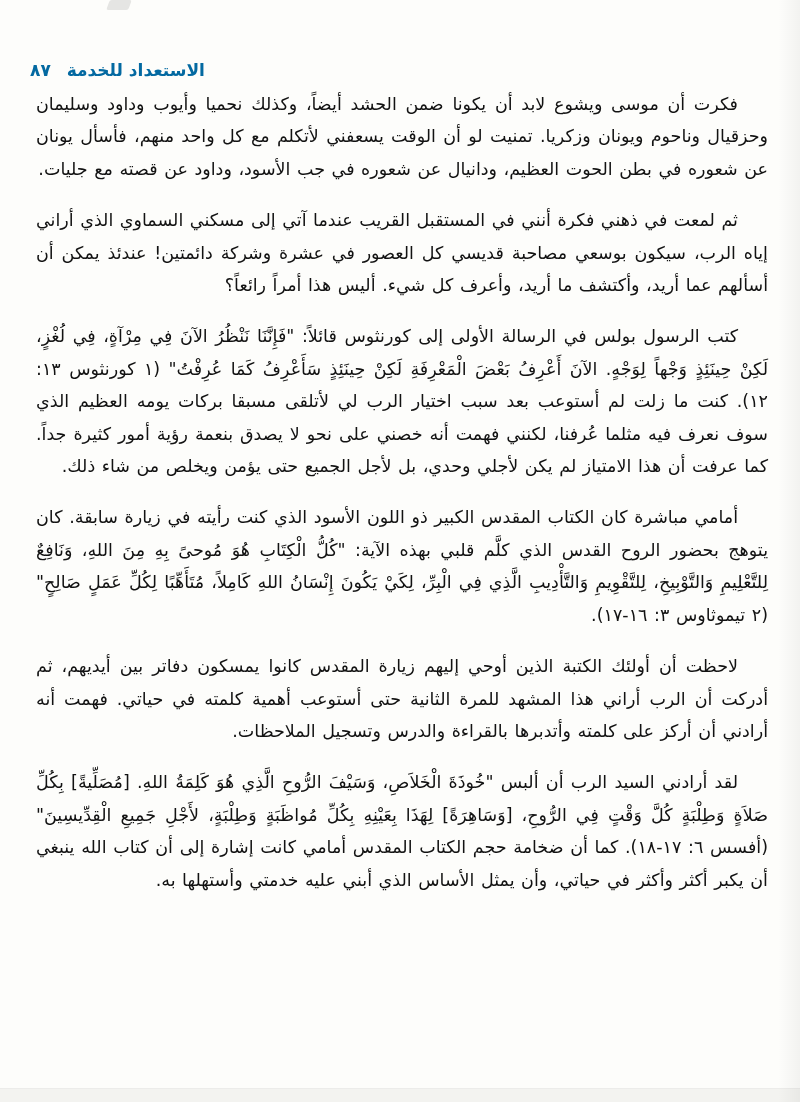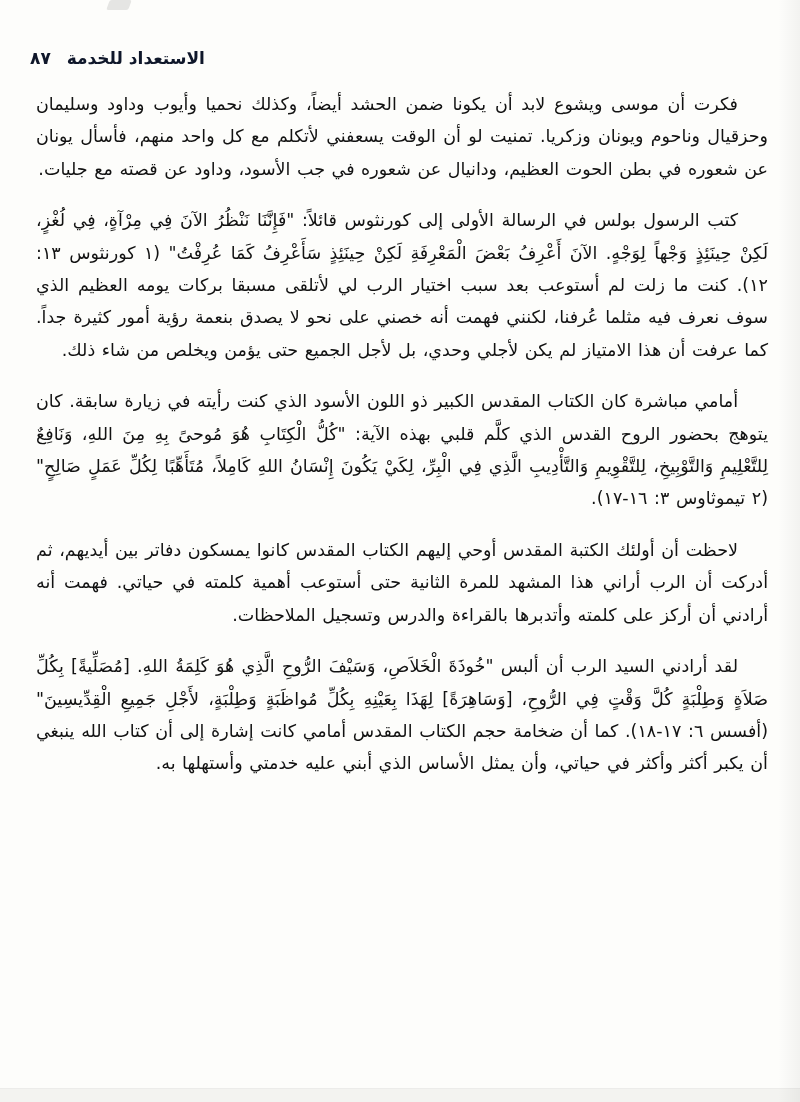--- a/index.html
+++ b/index.html
@@ -32,26 +32,26 @@
     top: 0;
     left: 108px;
     width: 22px;
     height: 10px;
     background: rgba(120,120,120,0.18);
     transform: skewX(-20deg);
     border-radius: 2px;
   }
   .running-head {
     position: absolute;
-    top: 48px;
+    top: 60px;
     left: 30px;
     direction: rtl;
     font-size: 17px;
     font-weight: bold;
-    color: #0f172a;
+    color: #0369a1;
     white-space: nowrap;
   }
   .running-head .rh-page {
     margin-right: 10px; 
     font-weight: bold;
   }
   .body-text {
     position: absolute;
     top: 88px;
     right: 32px;
@@ -86,21 +86,22 @@
 
   <div class="scan-mark"></div>
 
   <header class="running-head">
     <span class="rh-title">الاستعداد للخدمة</span>
     <span class="rh-page">٨٧</span>
   </header>
 
   <main class="body-text">
     <p class="para">فكرت أن موسى ويشوع لابد أن يكونا ضمن الحشد أيضاً، وكذلك نحميا وأيوب وداود وسليمان وحزقيال وناحوم ويونان وزكريا. تمنيت لو أن الوقت يسعفني لأتكلم مع كل واحد منهم، فأسأل يونان عن شعوره في بطن الحوت العظيم، ودانيال عن شعوره في جب الأسود، وداود عن قصته مع جليات.</p>
+    <p class="para">ثم لمعت في ذهني فكرة أنني في المستقبل القريب عندما آتي إلى مسكني السماوي الذي أراني إياه الرب، سيكون بوسعي مصاحبة قديسي كل العصور في عشرة وشركة دائمتين! عندئذ يمكن أن أسألهم عما أريد، وأكتشف ما أريد، وأعرف كل شيء. أليس هذا أمراً رائعاً؟</p>
     <p class="para">كتب الرسول بولس في الرسالة الأولى إلى كورنثوس قائلاً: "فَإِنَّنَا نَنْظُرُ الآنَ فِي مِرْآةٍ، فِي لُغْزٍ، لَكِنْ حِينَئِذٍ وَجْهاً لِوَجْهٍ. الآنَ أَعْرِفُ بَعْضَ الْمَعْرِفَةِ لَكِنْ حِينَئِذٍ سَأَعْرِفُ كَمَا عُرِفْتُ" (١ كورنثوس ١٣: ١٢). كنت ما زلت لم أستوعب بعد سبب اختيار الرب لي لأتلقى مسبقا بركات يومه العظيم الذي سوف نعرف فيه مثلما عُرفنا، لكنني فهمت أنه خصني على نحو لا يصدق بنعمة رؤية أمور كثيرة جداً. كما عرفت أن هذا الامتياز لم يكن لأجلي وحدي، بل لأجل الجميع حتى يؤمن ويخلص من شاء ذلك.</p>
     <p class="para">أمامي مباشرة كان الكتاب المقدس الكبير ذو اللون الأسود الذي كنت رأيته في زيارة سابقة. كان يتوهج بحضور الروح القدس الذي كلَّم قلبي بهذه الآية: "كُلُّ الْكِتَابِ هُوَ مُوحىً بِهِ مِنَ اللهِ، وَنَافِعٌ لِلتَّعْلِيمِ وَالتَّوْبِيخِ، لِلتَّقْوِيمِ وَالتَّأْدِيبِ الَّذِي فِي الْبِرِّ، لِكَيْ يَكُونَ إِنْسَانُ اللهِ كَامِلاً، مُتَأَهِّبًا لِكُلِّ عَمَلٍ صَالِحٍ" (٢ تيموثاوس ٣: ١٦-١٧).</p>
-    <p class="para">لاحظت أن أولئك الكتبة المقدس أوحي إليهم الكتاب المقدس كانوا يمسكون دفاتر بين أيديهم، ثم أدركت أن الرب أراني هذا المشهد للمرة الثانية حتى أستوعب أهمية كلمته في حياتي. فهمت أنه أرادني أن أركز على كلمته وأتدبرها بالقراءة والدرس وتسجيل الملاحظات.</p>
+    <p class="para">لاحظت أن أولئك الكتبة الذين أوحي إليهم زيارة المقدس كانوا يمسكون دفاتر بين أيديهم، ثم أدركت أن الرب أراني هذا المشهد للمرة الثانية حتى أستوعب أهمية كلمته في حياتي. فهمت أنه أرادني أن أركز على كلمته وأتدبرها بالقراءة والدرس وتسجيل الملاحظات.</p>
     <p class="para">لقد أرادني السيد الرب أن ألبس "خُوذَةَ الْخَلاَصِ، وَسَيْفَ الرُّوحِ الَّذِي هُوَ كَلِمَةُ اللهِ. [مُصَلِّيةً] بِكُلِّ صَلاَةٍ وَطِلْبَةٍ كُلَّ وَقْتٍ فِي الرُّوحِ، [وَسَاهِرَةً] لِهَذَا بِعَيْنِهِ بِكُلِّ مُواظَبَةٍ وَطِلْبَةٍ، لأَجْلِ جَمِيعِ الْقِدِّيسِينَ" (أفسس ٦: ١٧-١٨). كما أن ضخامة حجم الكتاب المقدس أمامي كانت إشارة إلى أن كتاب الله ينبغي أن يكبر أكثر وأكثر في حياتي، وأن يمثل الأساس الذي أبني عليه خدمتي وأستهلها به.</p>
   </main>
 
   <div class="bottom-edge"></div>
 
 </div>
 
 </body></html>

